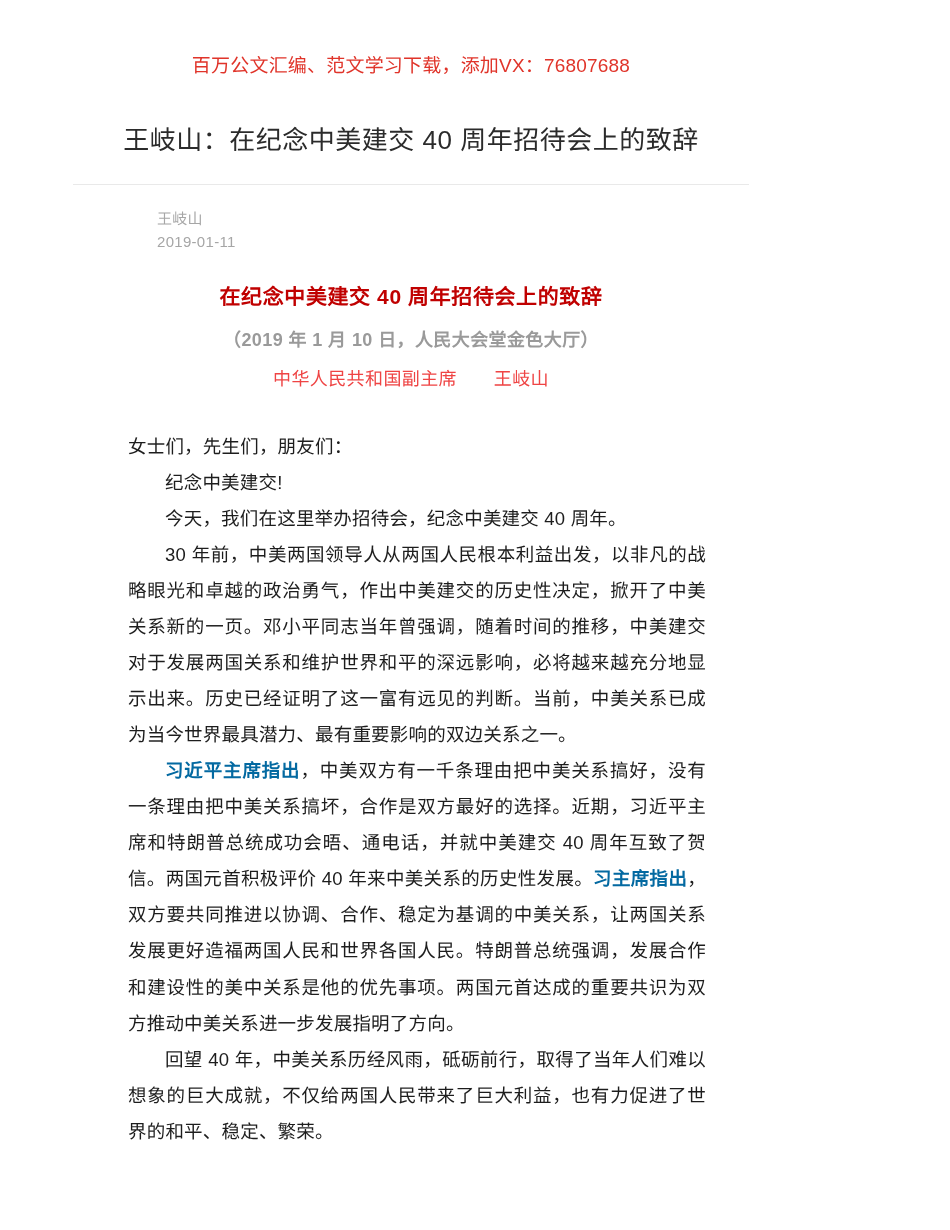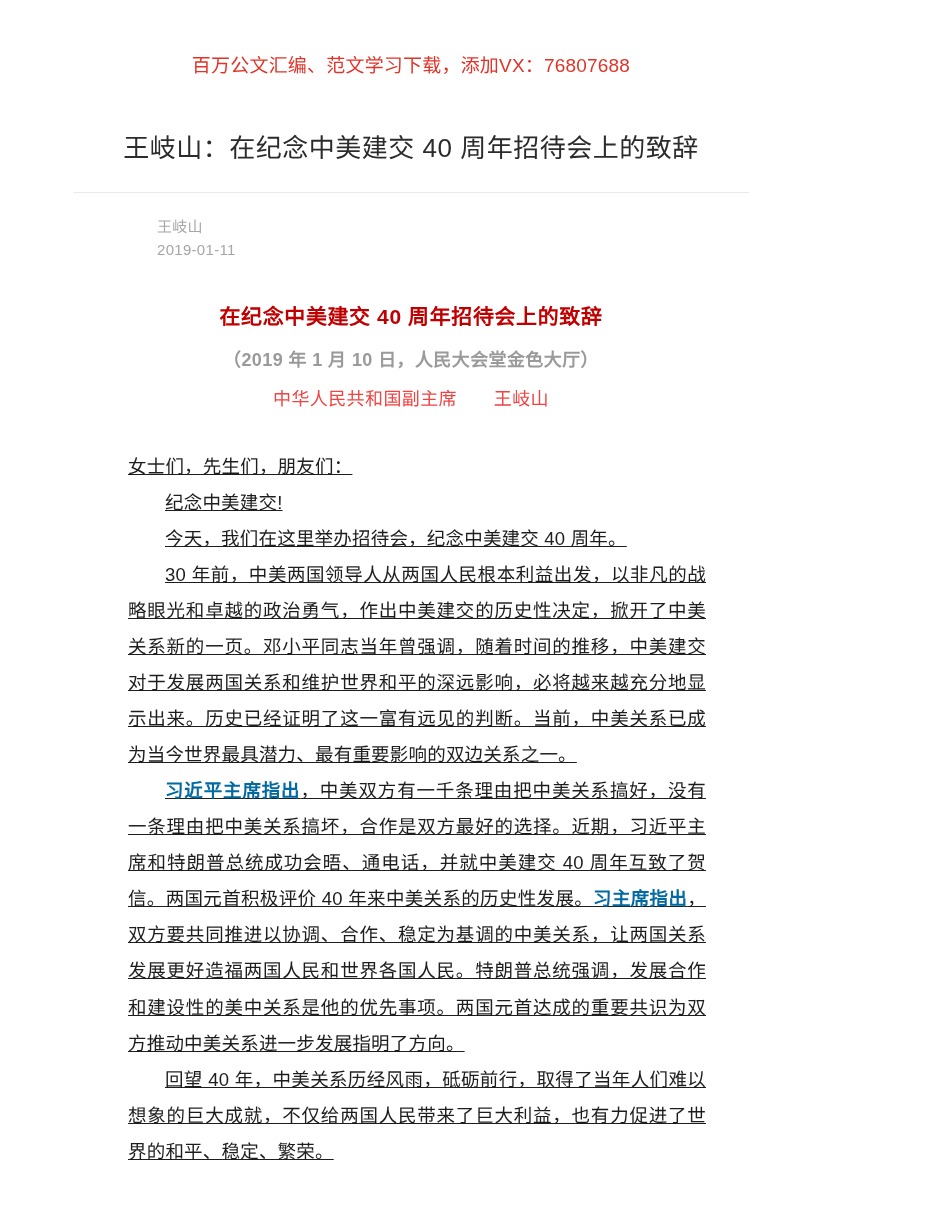--- a/index.html
+++ b/index.html
@@ -35,21 +35,21 @@
     line-height: 1.2;
   }
 
   
   .article-title {
     text-align: center;
     font-size: 26px;
     font-weight: 400;
     color: #2b2b2b;
     letter-spacing: 0.5px;
-    margin: 9px;
+    margin: 1px;
     padding-top: 45px;
     line-height: 1.3;
   }
 
   .title-divider {
     width: 676px;
     height: 1px;
     background: #e9e9e9;
     margin: 26px auto 0 auto;
   }
@@ -59,21 +59,21 @@
     margin-left: 157px;
     margin-top: 22px;
     color: #a6a6a6;
     font-size: 15px;
     line-height: 1.55;
   }
   .byline div { letter-spacing: 0.3px; }
 
   
   .doc-head {
-    margin-top: 40px;
+    margin-top: 28px;
     text-align: center;
   }
   .doc-head-title {
     color: #c00000;
     font-weight: bold;
     font-size: 21px;
     letter-spacing: 0.6px;
     line-height: 1.5;
   }
   .doc-head-sub {
@@ -104,21 +104,20 @@
     box-sizing: content-box;
   }
   .para {
     font-size: 18.5px;
     color: #1d1d1d;
     line-height: 1.95;
     margin: 0;
     text-align: justify;
     text-justify: inter-ideograph;
     letter-spacing: 0.2px;
-    text-decoration: underline;
   }
   .para.indent { text-indent: 2em; }
   .para b, .para strong { font-weight: bold; color: #0369a1; }
 </style>
 </head>
 <body>
 
 <div class="page">
 
   <div class="promo-banner">百万公文汇编、范文学习下载，添加VX：76807688</div>

